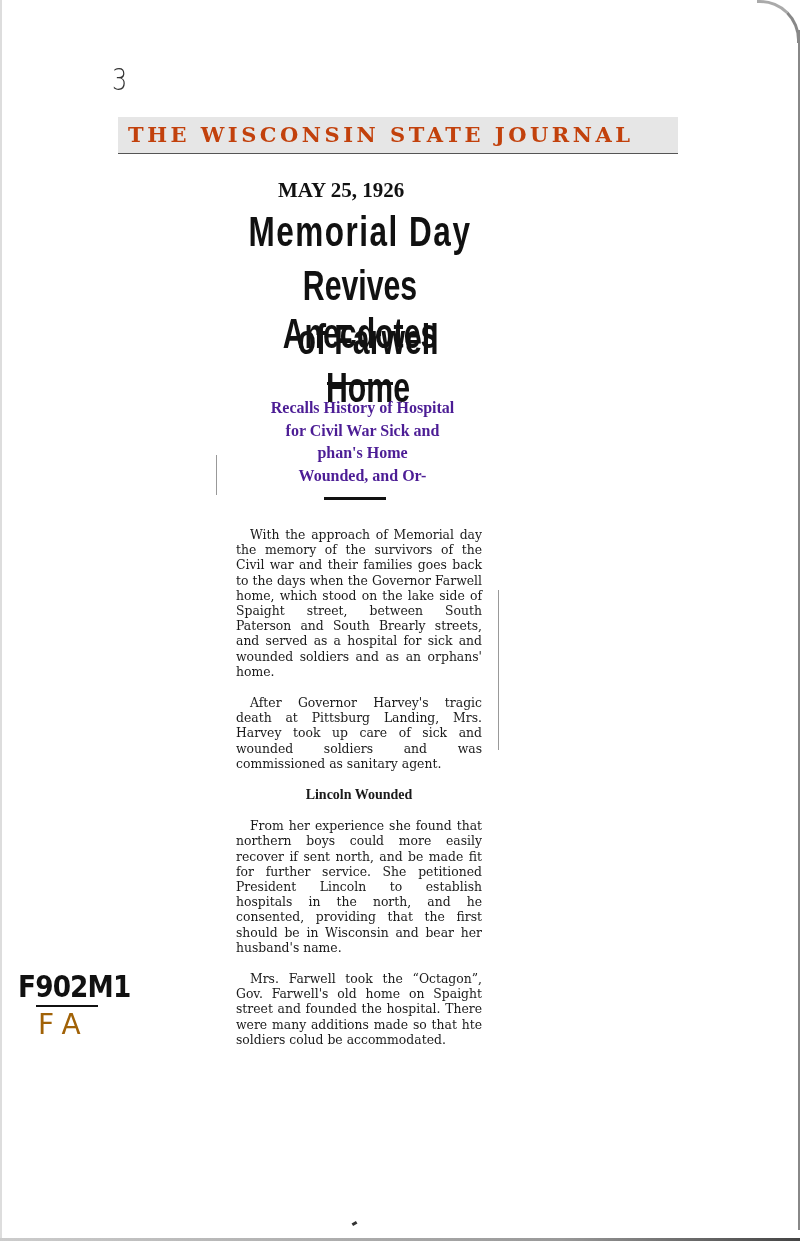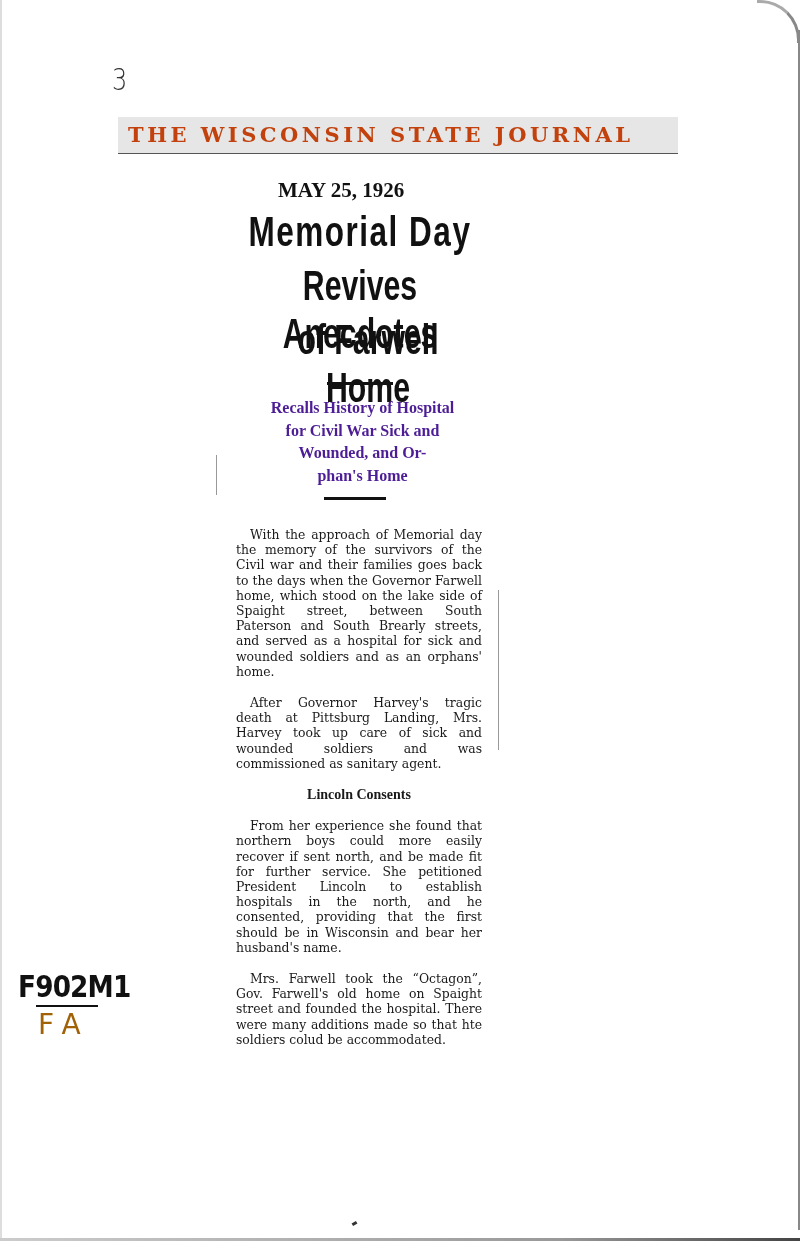--- a/index.html
+++ b/index.html
@@ -47,33 +47,33 @@
 
 <div class="headline hl1">Memorial Day</div>
 <div class="headline hl2">Revives Anecdotes</div>
 <div class="headline hl3">of Farwell Home</div>
 
 <div class="rule rule1"></div>
 
 <div class="deck">
   <span class="deck-line">Recalls History of Hospital</span>
   <span class="deck-line">for Civil War Sick and</span>
+  <span class="deck-line">phan's Home</span>
   <span class="deck-line">Wounded, and Or-</span>
-  <span class="deck-line">phan's Home</span>
 </div>
 
 <div class="rule rule2"></div>
 
 <div class="col-rule" style="left:216px; top:455px; height:40px;"></div>
 <div class="col-rule" style="left:498px; top:590px; height:160px;"></div>
 
 <div class="body-col" style="top:511px;">
   <p class="para para-indent">With the approach of Memorial day the memory of the survivors of the Civil war and their families goes back to the days when the Governor Farwell home, which stood on the lake side of Spaight street, between South Paterson and South Brearly streets, and served as a hospital for sick and wounded soldiers and as an orphans' home.</p>
   <p class="para para-indent">After Governor Harvey's tragic death at Pittsburg Landing, Mrs. Harvey took up care of sick and wounded soldiers and was commissioned as sanitary agent.</p>
-  <div class="subhead">Lincoln Consents</div>
+  <div class="subhead">Lincoln Wounded</div>
   <p class="para para-indent">From her experience she found that northern boys could more easily recover if sent north, and be made fit for further service. She petitioned President Lincoln to establish hospitals in the north, and he consented, providing that the first should be in Wisconsin and bear her husband's name.</p>
   <p class="para para-indent">Mrs. Farwell took the “Octagon”, Gov. Farwell's old home on Spaight street and founded the hospital. There were many additions made so that hte soldiers colud be accommodated.</p>
 </div>
 
 <div class="hand-code">F902M1</div>
 <div class="hand-underline"></div>
 <div class="hand-code2">FA</div>
 
 <div class="speck"></div>
 

